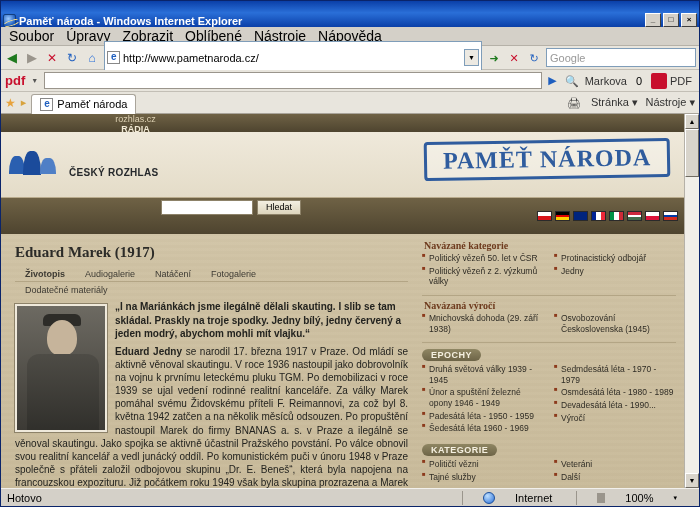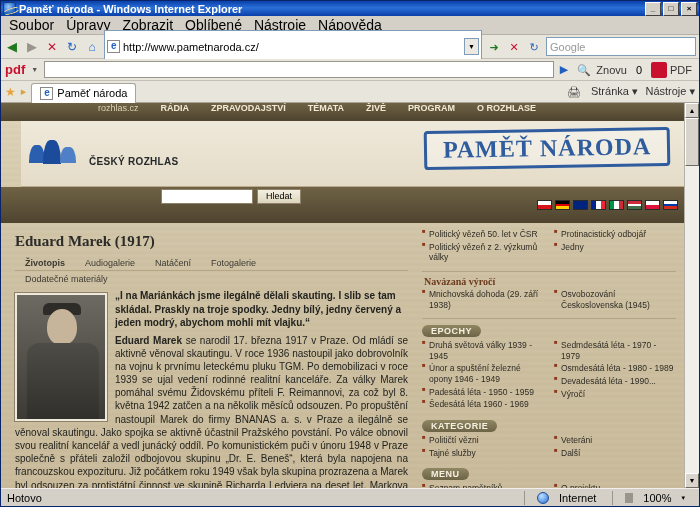--- a/index.html
+++ b/index.html
@@ -7,22 +7,22 @@
   body {
     width:700px; height:507px; overflow:hidden;
     font-family: "Liberation Sans", sans-serif;
     font-size: 11px;
     background:#d4d0c8;
   }
   
   .window { width:700px; height:507px; display:flex; flex-direction:column;
             border:1px solid #0a246a; background:#d4d0c8; }
   .titlebar {
-    height:15px; background:linear-gradient(#0a3fa8,#2a6fd8 45%,#0a3fa8);
-    color:#fff; display:flex; align-items:center; padding:0 2px;
+    height:26px; background:linear-gradient(#0a3fa8,#2a6fd8 45%,#0a3fa8);
+    color:#fff; display:flex; align-items:flex-end; padding:0 2px;
     font-size:11px; font-weight:bold;
   }
   .titlebar .ie-logo {
     width:13px;height:13px;margin-right:3px;border-radius:2px;
     background:radial-gradient(circle at 40% 35%, #9ecbff, #1f5fbf 70%);
     border:1px solid #123f7f; position:relative; flex:none;
   }
   .titlebar .ie-logo:after{
     content:""; position:absolute; left:-1px; top:5px; width:15px; height:4px;
     border-radius:50%; border:1px solid #ffe28a; border-left-color:transparent; border-right-color:transparent;
@@ -82,27 +82,27 @@
   .sb-thumb { position:absolute; left:0; right:0; top:0; height:48px;
               background:#d8d4cb; border:1px solid #fff;
               border-right-color:#6f6b62;border-bottom-color:#6f6b62; }
   
   .site { position:absolute; inset:0; background:
       repeating-linear-gradient(0deg, rgba(0,0,0,0.012) 0 3px, rgba(255,255,255,0.012) 3px 6px),
       linear-gradient(#dfd4ba,#cfc2a4 40%, #c9bb9b);
   }
   .site-top { height:18px; background:linear-gradient(#6f6245,#4e442f);
               display:flex; align-items:center; }
-  .site-nav { height:18px; display:flex; gap:0;
-              font-size:9px; color:#f2ead5; font-weight:bold; padding-left:86px; }
+  .site-nav { height:18px; display:flex; align-items:center; gap:0;
+              font-size:9px; color:#f2ead5; font-weight:bold; padding-left:86px;flex-direction:column; }
   .site-nav a { color:#f2ead5; text-decoration:none; padding:0 11px; white-space:nowrap; }
   .site-nav a.first { color:#ded2b4; font-weight:normal; }
   .banner { height:66px; position:relative; background:
       linear-gradient(#efe9db,#e4dcc8);
-      border-bottom:1px solid #b9ab8c;margin-left:20px; }
+      border-bottom:1px solid #b9ab8c; }
   .cr-logo { position:absolute; left:8px; top:16px; display:flex; align-items:flex-end; gap:4px;}
   .cr-wave { width:56px;height:30px;position:relative; }
   .cr-wave i { position:absolute; display:block; background:#1b4b9b;
                border-radius:40% 40% 0 0 / 90% 90% 0 0; }
   .cr-wave i:nth-child(1){left:0;top:8px;width:16px;height:18px;background:#2a5fb0;}
   .cr-wave i:nth-child(2){left:14px;top:3px;width:18px;height:24px;background:#1b4b9b;}
   .cr-wave i:nth-child(3){left:31px;top:10px;width:16px;height:16px;background:#4f7fc6;}
   .cr-text { font-size:10px;font-weight:bold;color:#26292c;letter-spacing:0.3px; }
   .pb-logo { position:absolute; left:120px; top:6px; text-align:center; }
   .pb-stamp { width:22px;height:22px;border:2px solid #8c1c22;border-radius:50%;
@@ -161,22 +161,22 @@
   .twocol { display:flex; gap:10px; font-size:8.5px; color:#2f2c25; }
   .twocol ul { margin:0; padding:0; list-style:none; flex:1; }
   .twocol li { margin-bottom:2px; padding-left:7px; position:relative; line-height:1.25; }
   .twocol li:before { content:"■"; position:absolute; left:0; top:-1px;
                       font-size:6px; color:#8c3a1c; }
   .sep { height:1px; background:#b3a585; margin:4px 0; }
   
   .statusbar { height:18px; background:#d4d0c8; border-top:1px solid #f2f0ec;
                display:flex; align-items:center; font-size:11px; color:#000;
                padding:0 2px; gap:4px; }
-  .sb-cell { border-left:1px solid #9a958c; padding:0 12px; height:14px; display:flex;
-             align-items:center; gap:10px;text-align:center; }
+  .sb-cell { border-left:1px solid #9a958c; padding:0 20px; height:14px; display:flex;
+             align-items:center; gap:20px;text-align:center; }
   .sb-flex { flex:1; }
   .globe { width:12px;height:12px;border-radius:50%;
            background:radial-gradient(circle at 35% 30%, #bfe0ff, #2a6fd8);
            border:1px solid #1c4f9c; }
   .zoomthumb { width:8px;height:10px;background:#9a958c; }
 </style>
 </head>
 <body>
 
 <div class="window">
@@ -221,21 +221,21 @@
     </div>
   </div>
 
   <div class="pdfrow">
     <span class="pdf-logo">pdf</span>
     <span style="font-size:7px;color:#555;">▼</span>
     <div class="pdf-input"></div>
     <span style="color:#1f5fbf;">▶</span>
     <span class="tb-btn">
       <span class="icon-sq" style="line-height:16px;">🔍</span>
-      <span>Znovu</span>
+      <span>Markova</span>
     </span>
     <span>0</span>
     <span class="tb-btn">
       <span class="icon-sq" style="background:#c8102e;border-radius:2px;"></span>
       <span>PDF</span>
     </span>
   </div>
 
   <div class="favrow">
     <span class="star">★</span>
@@ -308,28 +308,29 @@
             </div>
             <div class="subtabs">Dodatečné materiály</div>
 
             <div class="portrait">
               <span class="cap"></span>
               <span class="head"></span>
               <span class="body"></span>
             </div>
             <div class="quote">„I na Mariánkách jsme ilegálně dělali skauting. I slib se tam skládal. Praskly na troje spodky. Jedny bílý, jedny červený a jeden modrý, abychom mohli mít vlajku.“</div>
             <div class="bodytext">
-              <b>Eduard Marek</b>
+              <b>Eduard Jedny</b>
               <span>se narodil 17. března 1917 v Praze. Od mládí se aktivně věnoval skautingu. V roce 1936 nastoupil jako dobrovolník na vojnu k prvnímu leteckému pluku TGM. Po demobilizaci v roce 1939 se ujal vedení rodinné realitní kanceláře. Za války Marek pomáhal svému Židovskému příteli F. Reimannovi, za což byl 8. května 1942 zatčen a na několik měsíců odsouzen. Po propuštění nastoupil Marek do firmy BNANAS a. s. v Praze a ilegálně se věnoval skautingu. Jako spojka se aktivně účastnil Pražského povstání. Po válce obnovil svou realitní kancelář a vedl junácký oddíl. Po komunistickém puči v únoru 1948 v Praze společně s přáteli založil odbojovou skupinu „Dr. E. Beneš“, která byla napojena na francouzskou expozituru. Již počátkem roku 1949 však byla skupina prozrazena a Marek byl odsouzen za protistátní činnost ve skupině Richarda Ledviera na deset let. Markova manželka byla odsouzena na 11 let a jejich tehdy pětiletý syn Eduard putoval do ústavu do Počernic. Nejprve byl Marek vězněn v lágru Svatopluk v Horním Slavkově, po dvou letech byl přes Brno transportován do lágru Mariánská v jáchymovské oblasti, kde třídil uranovou rudu. Eduard Marek se z vězení dostal po sedmi letech, v roce 1956, na podmínku. Znovu se ilegálně věnoval skautingu. Po roce 1989 se stal předsedou ORJ Praha 2.</span>
             </div>
           </div>
 
           <div class="rightcol">
 
             <div class="rbox">
+              <div class="rhead">Navázané kategorie</div>
               <div class="twocol">
                 <ul>
                   <li>Politický vězeň 50. let v ČSR</li>
                   <li>Politický vězeň z 2. výzkumů války</li>
                 </ul>
                 <ul>
                   <li>Protinacistický odbojář</li>
                   <li>Jedny</li>
                 </ul>
               </div>

